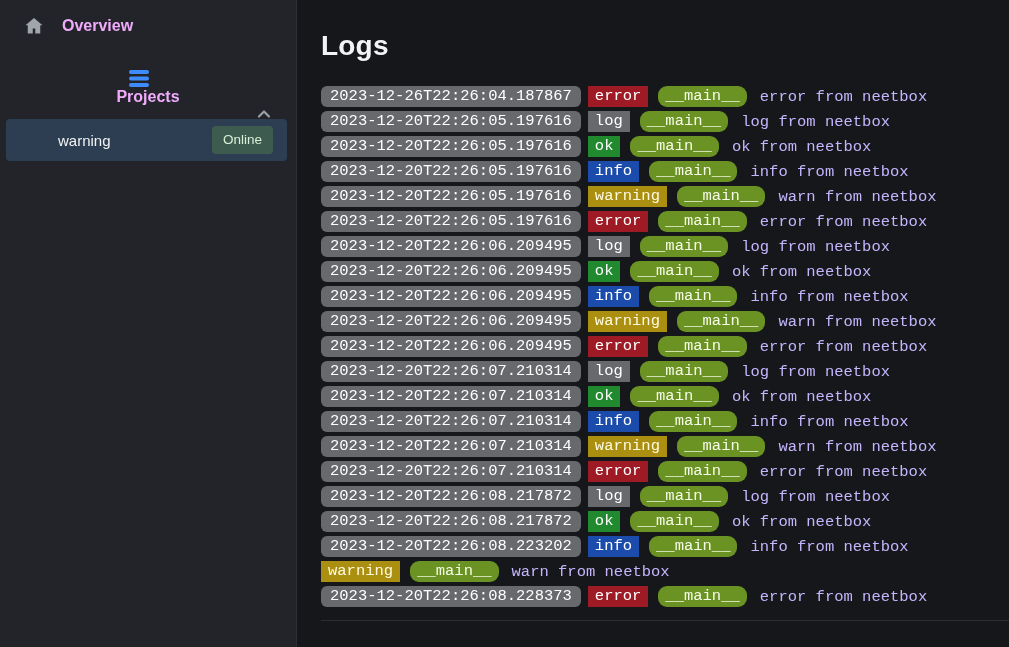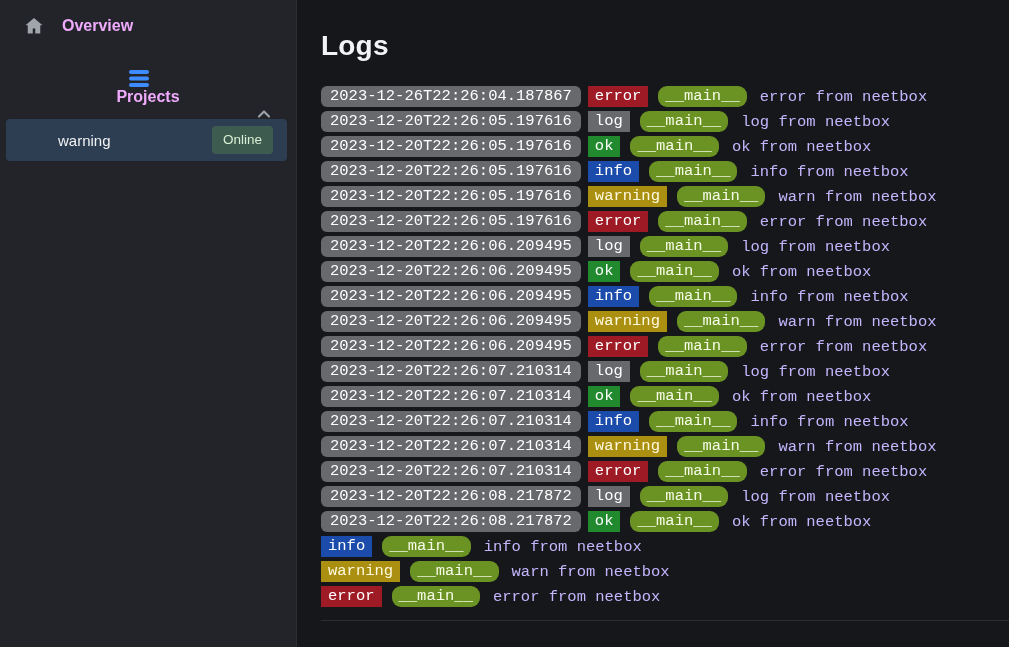--- a/index.html
+++ b/index.html
@@ -234,32 +234,34 @@
   </div>
 
   <div class="log-row">
     <span class="pill ts">2023-12-20T22:26:08.217872</span>
     <span class="badge level" style="background: rgb(33, 138, 47); color: rgb(255, 255, 255);">ok</span>
     <span class="badge module" style="background: rgb(107, 147, 36); color: rgb(247, 252, 232);">__main__</span>
     <span class="msg">ok from neetbox</span>
   </div>
 
   <div class="log-row">
-    <span class="badge level" style="background: rgb(28, 76, 171); color: rgb(255, 255, 255);">info</span>
-    <span class="badge module" style="background: rgb(107, 147, 36); color: rgb(247, 252, 232);">__main__</span>
-    <span class="msg">info from neetbox</span>
-  </div>
-
-  <div class="log-row">
-    <span class="badge level" style="background: rgb(171, 143, 16); color: rgb(255, 251, 224);">warning</span>
-    <span class="badge module" style="background: rgb(107, 147, 36); color: rgb(247, 252, 232);">__main__</span>
-    <span class="msg">warn from neetbox</span>
-  </div>
-
-  <div class="log-row">
+    <span class="pill ts">2023-12-20T22:26:08.223202</span>
+    <span class="badge level" style="background: rgb(28, 76, 171); color: rgb(255, 255, 255);">info</span>
+    <span class="badge module" style="background: rgb(107, 147, 36); color: rgb(247, 252, 232);">__main__</span>
+    <span class="msg">info from neetbox</span>
+  </div>
+
+  <div class="log-row">
+    <span class="badge level" style="background: rgb(171, 143, 16); color: rgb(255, 251, 224);">warning</span>
+    <span class="badge module" style="background: rgb(107, 147, 36); color: rgb(247, 252, 232);">__main__</span>
+    <span class="msg">warn from neetbox</span>
+  </div>
+
+  <div class="log-row">
+    <span class="pill ts">2023-12-20T22:26:08.228373</span>
     <span class="badge level" style="background: rgb(158, 27, 38); color: rgb(255, 255, 255);">error</span>
     <span class="badge module" style="background: rgb(107, 147, 36); color: rgb(247, 252, 232);">__main__</span>
     <span class="msg">error from neetbox</span>
   </div>
 </div>
     <div class="bottom-divider"></div>
   </main>
 
 </div>
 

